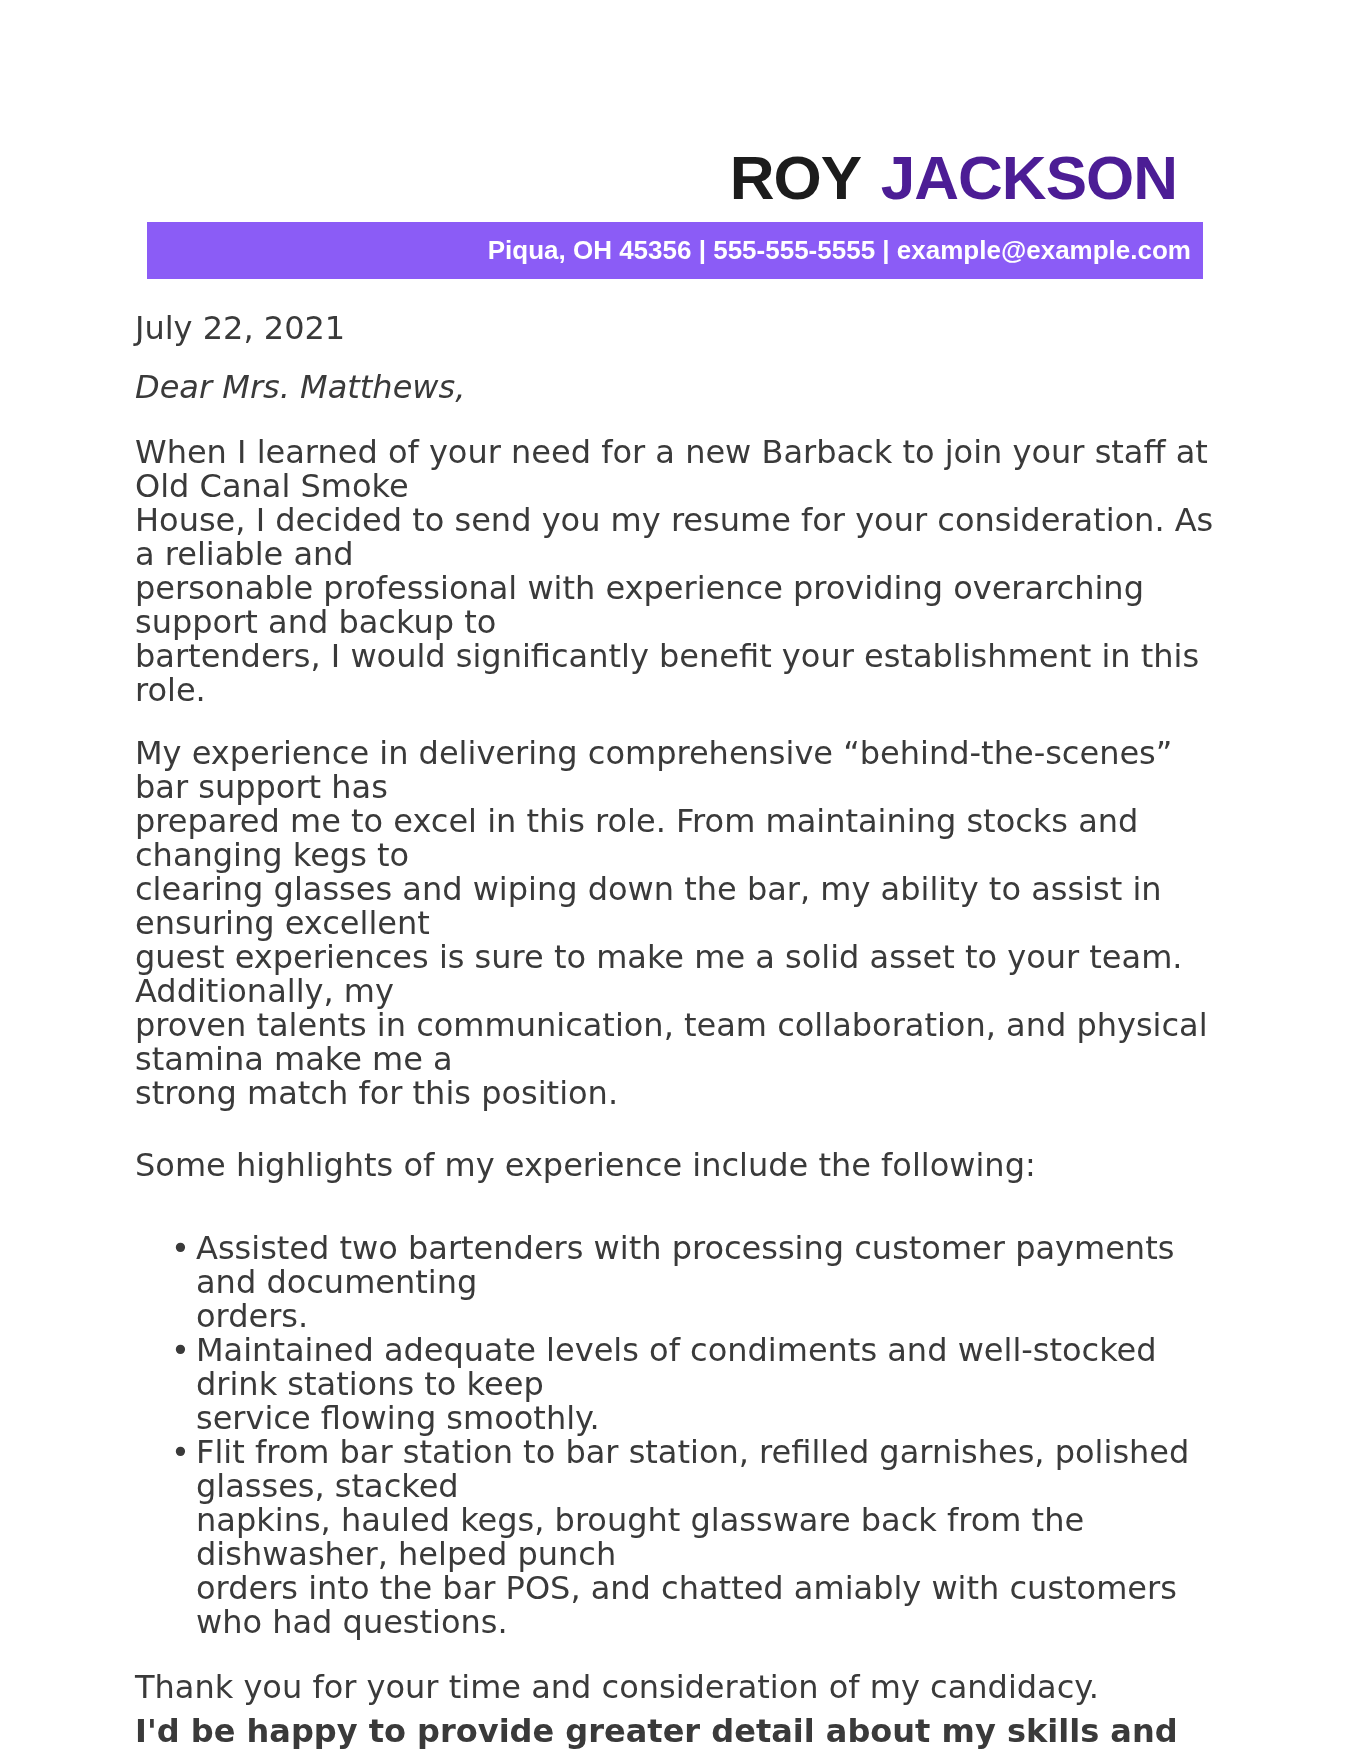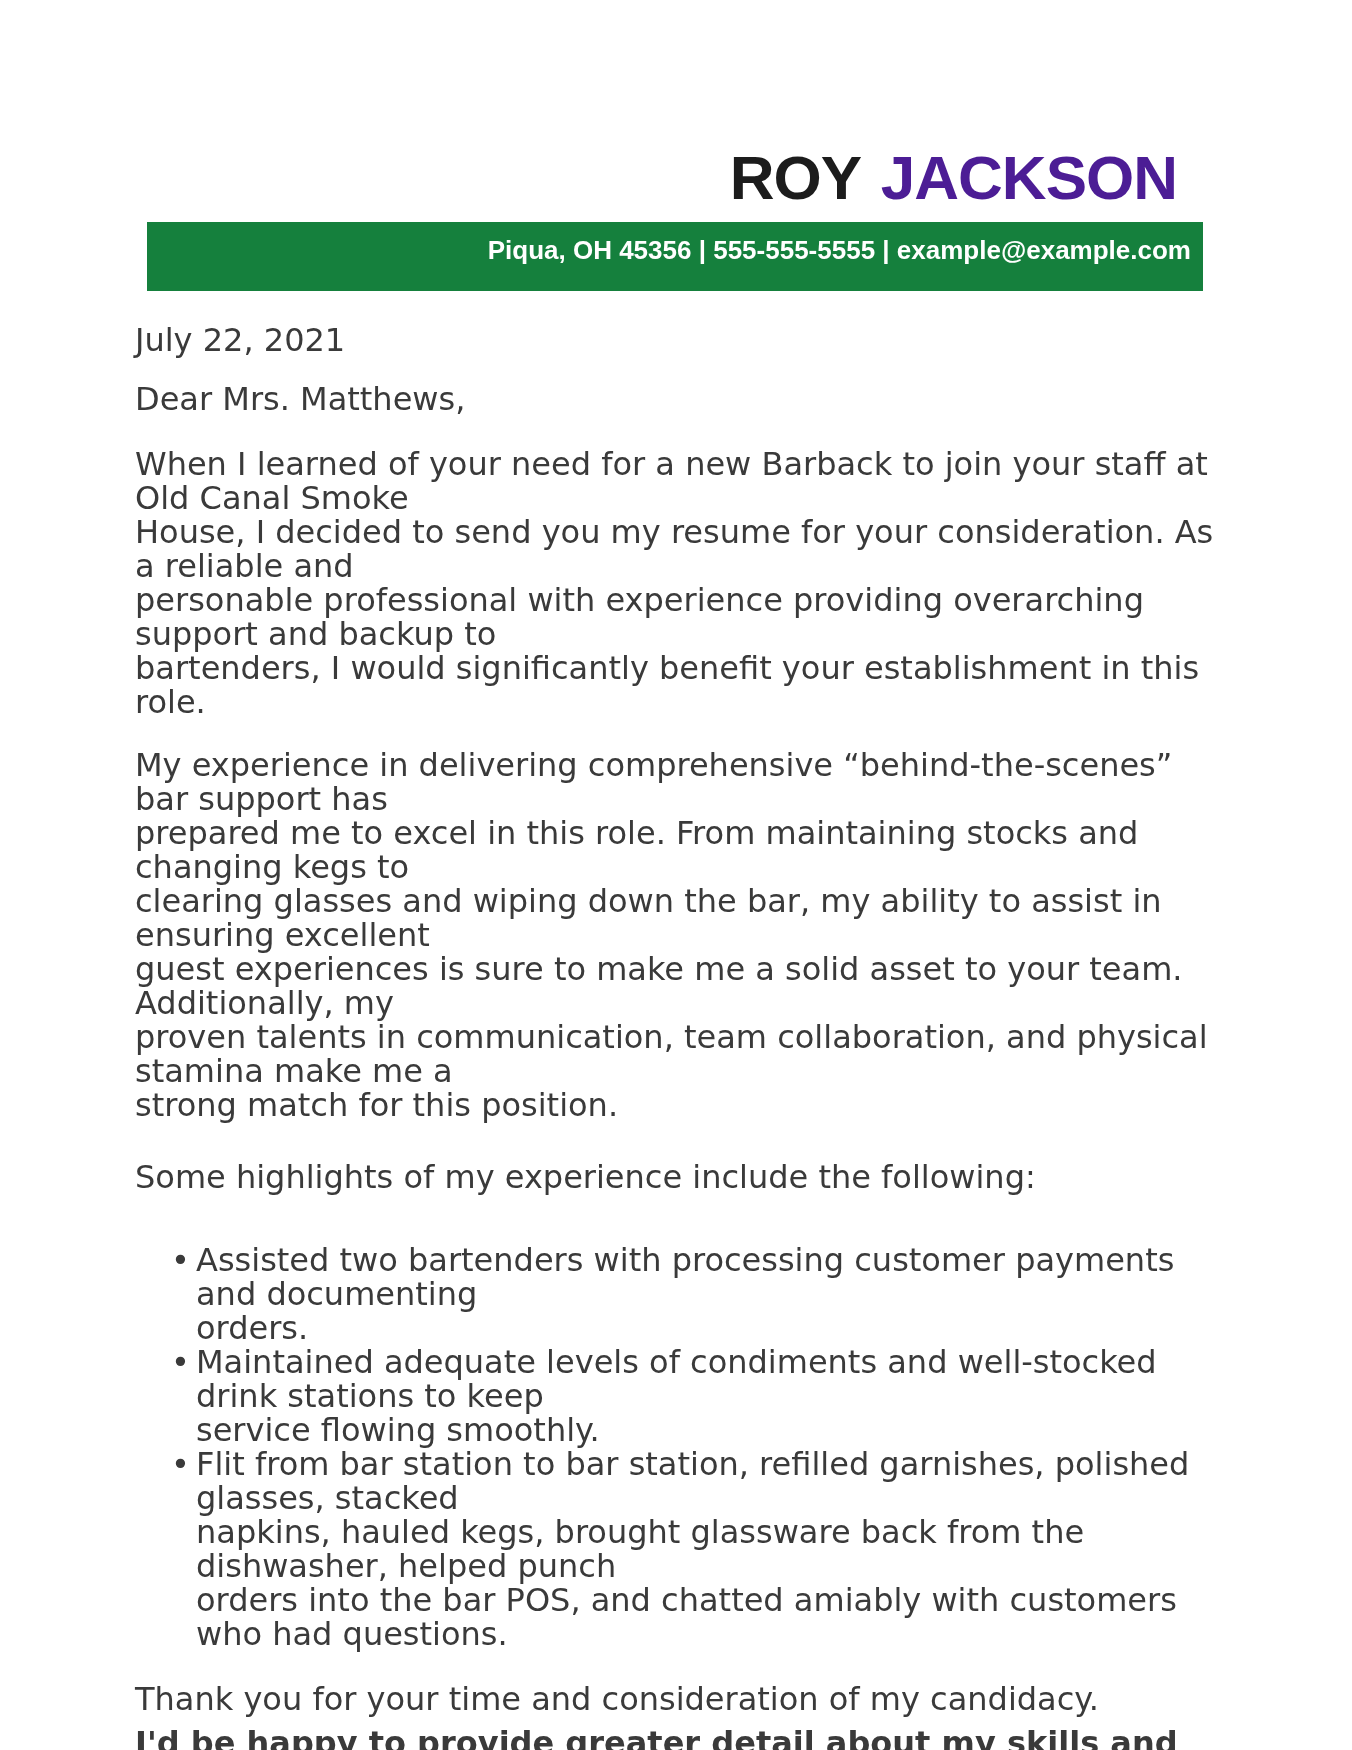--- a/index.html
+++ b/index.html
@@ -24,43 +24,43 @@
     letter-spacing:-1px;
     color:#1c1c1c;
     white-space:nowrap;
   }
   .name .last {
     color:#4c1d95;
     margin-left:0.32em;
   }
   .contact-bar {
     margin:14px 149px 0 147px;
-    height:69px;
-    background:#15803d;
+    height:57px;
+    background:#8b5cf6;
     text-align:right;
   }
   .contact-bar .contact-text {
     display:inline-block;
     padding-right:12px;
     color:#ffffff;
     font-family:"Liberation Sans",sans-serif;
     font-weight:700;
     font-size:26px;
     line-height:57px;
     white-space:nowrap;
   }
   
   .letter {
     margin:32px 120px 0 135px;
     font-size:32px;
     line-height:34px;
   }
   .pre { white-space:pre-line; }
   .recipient   { margin-top:28px; }
-  .salutation  { margin-top:25px; }
+  .salutation  { margin-top:25px;font-style:italic; }
   .para-intro  { margin-top:31px; }
   .para-exp    { margin-top:29px; }
   .para-lead   { margin-top:38px; }
   .highlights  { margin-top:49px; list-style:none; }
   .highlights li {
     position:relative;
     padding-left:61px;
   }
   .highlights li .bullet-dot {
     position:absolute;

